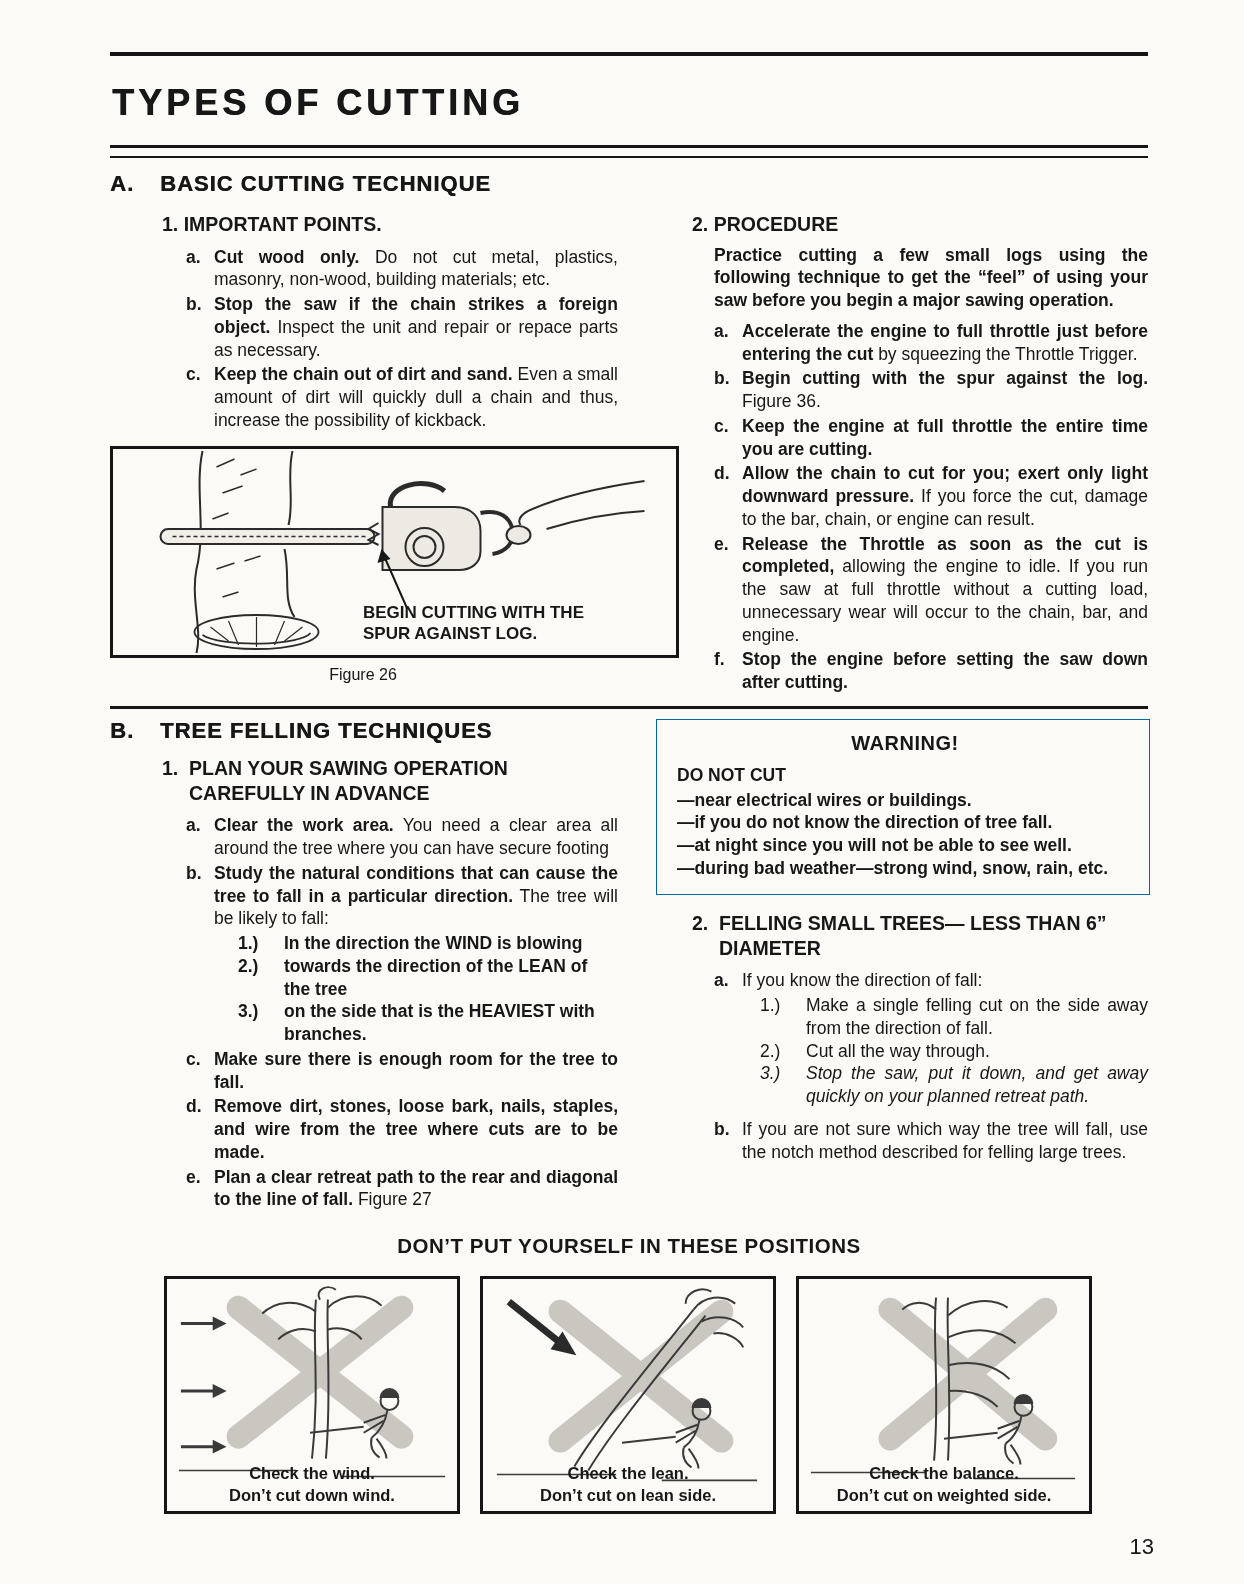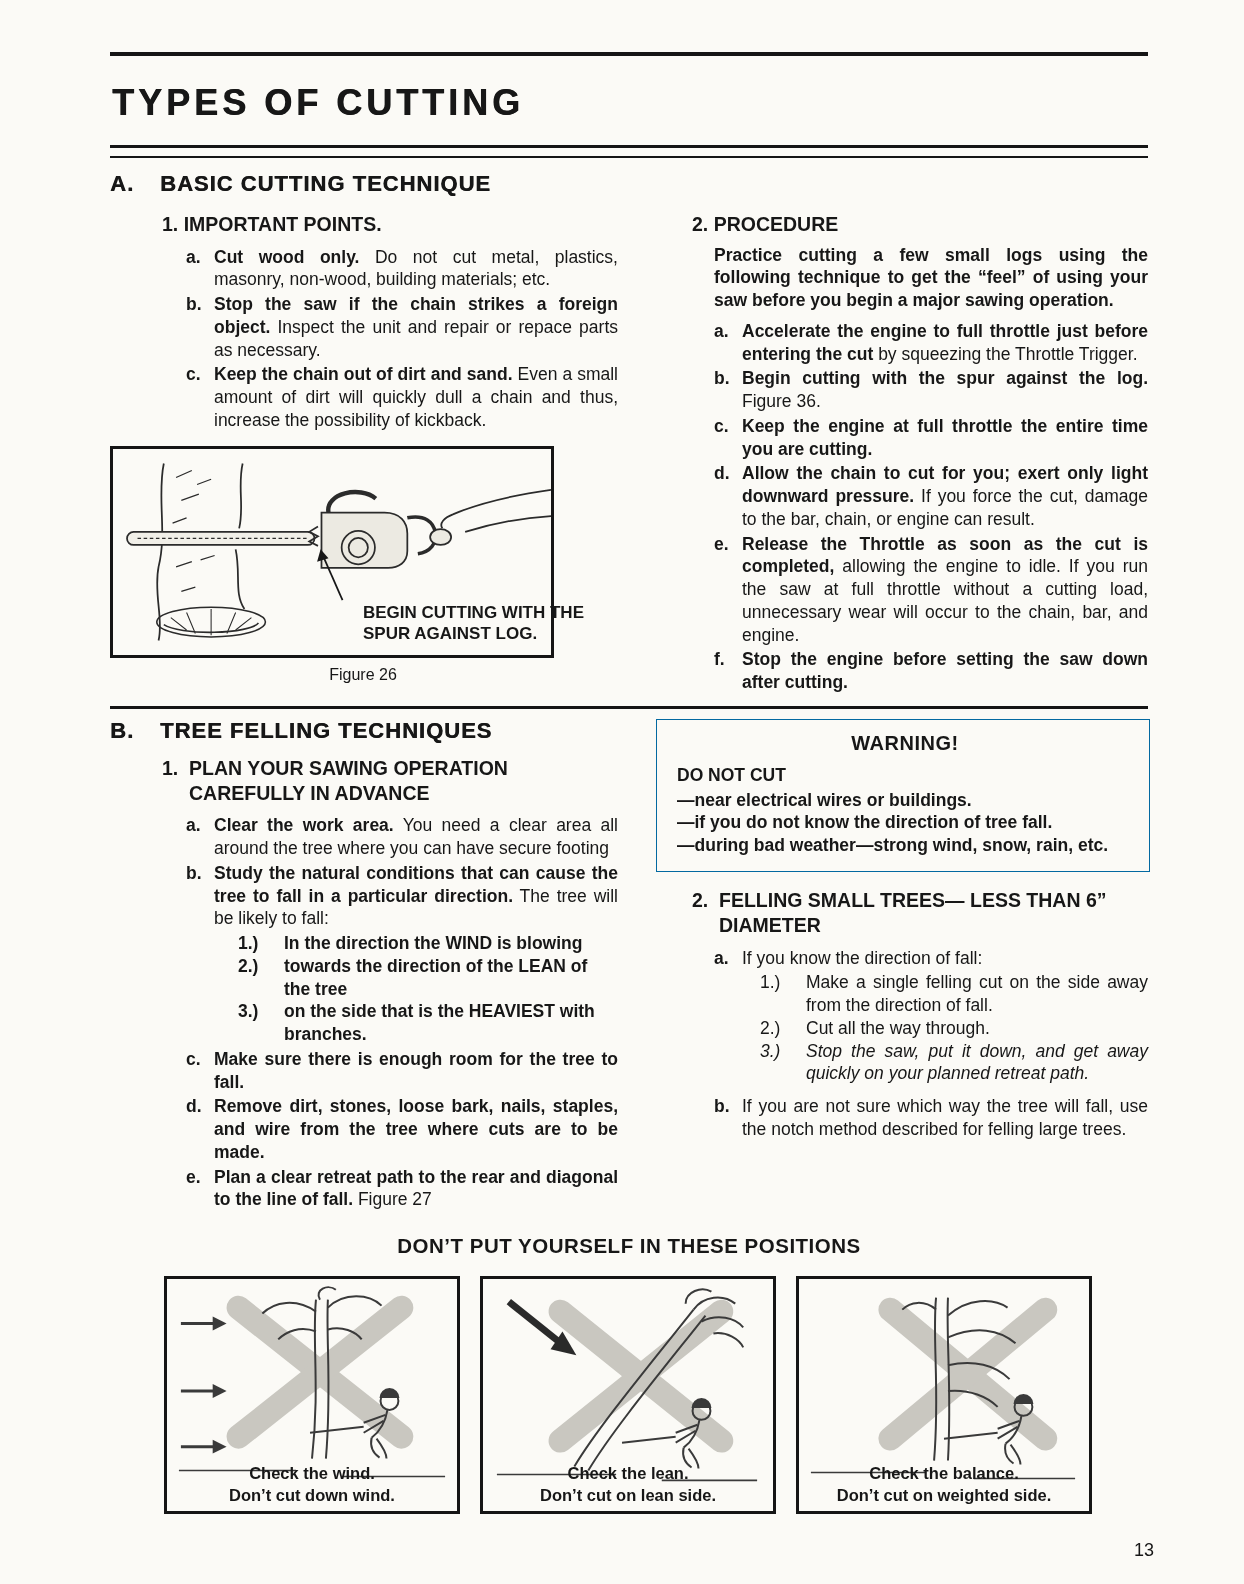--- a/index.html
+++ b/index.html
@@ -19,21 +19,21 @@
   .num-heading{font-weight:bold;font-size:19.5px;}
   .indent-head{margin-left:52px;}
   .items{margin-top:8px;}
   .ml-items{margin-left:76px;}
   .ml-items-r{margin-left:22px;}
   .item{display:flex;margin-bottom:2px;}
   .item-letter{flex:none;width:28px;font-weight:bold;}
   .item-text{flex:1;text-align:justify;}
   .proc-intro{margin:6px 0 0 22px;font-weight:bold;text-align:justify;}
   .fig26-wrap{margin-top:14px;}
-  .fig26{width:444px;height:212px;border:3px solid #151515;position:relative;box-sizing:border-box;background:#fbfaf6;}
+  .fig26{width:569px;height:212px;border:3px solid #151515;position:relative;box-sizing:border-box;background:#fbfaf6;}
   .fig26 svg{position:absolute;left:0;top:0;width:100%;height:100%;}
   .fig26-caption{position:absolute;left:250px;bottom:10px;width:246px;font-weight:bold;font-size:17px;line-height:1.25;}
   .fig-label{width:506px;text-align:center;margin-top:7px;font-size:16px;}
   .full-rule{border-top:3px solid #151515;margin-top:10px;margin-bottom:8px;}
   .hang-heading{display:flex;font-weight:bold;font-size:19.5px;margin-top:10px;}
   .ml-head{margin-left:52px;}
   .hang-num{flex:none;width:27px;}
   .hang-text{flex:1;}
   .sub-items{margin-left:52px;margin:2px 0 2px 52px;font-weight:bold;}
   .sub-item{display:flex;}
@@ -49,21 +49,21 @@
   .step{display:flex;}
   .step-num{flex:none;width:46px;}
   .step-text{flex:1;text-align:justify;}
   .step.italic .step-text,.step.italic .step-num{font-style:italic;}
   .item-b-gap{margin-top:10px;}
   .positions-heading{text-align:center;font-size:20.5px;font-weight:bold;margin:20px 0 0 0;letter-spacing:0.5px;}
   .positions-row{display:flex;gap:20px;margin:16px 0 0 54px;}
   .pos-fig{flex:none;width:296px;height:238px;border:3px solid #151515;position:relative;box-sizing:border-box;background:#fbfaf6;}
   .pos-fig svg{position:absolute;left:0;top:0;width:100%;height:100%;}
   .pos-caption{position:absolute;left:0;right:0;bottom:5px;text-align:center;font-weight:bold;font-size:16.5px;line-height:1.28;}
-  .page-number{position:absolute;right:90px;bottom:22px;font-size:18px;}
+  .page-number{position:absolute;right:90px;bottom:22px;font-size:22px;}
 </style>
 </head>
 <body>
 
 <div class="page">
 
   <div class="rule-top"></div>
   <h1 class="page-title">TYPES OF CUTTING</h1>
   <div class="double-rule"></div>
 
@@ -229,20 +229,21 @@
         </div>
       </div>
     </div>
 
     <div class="col-right">
       <div class="warning-box">
         <div class="warning-title">WARNING!</div>
         <div class="warning-sub">DO NOT CUT</div>
         <div class="warning-line">—near electrical wires or buildings.</div>
         <div class="warning-line">—if you do not know the direction of tree fall.</div>
+        <div class="warning-line">—at night since you will not be able to see well.</div>
         <div class="warning-line">—during bad weather—strong wind, snow, rain, etc.</div>
       </div>
 
       <div class="felling">
         <div class="hang-heading" style="margin-top:0;">
           <span class="hang-num">2.</span>
           <div class="hang-text">FELLING SMALL TREES— LESS THAN 6” DIAMETER</div>
         </div>
 
         <div class="items ml-items-r">

